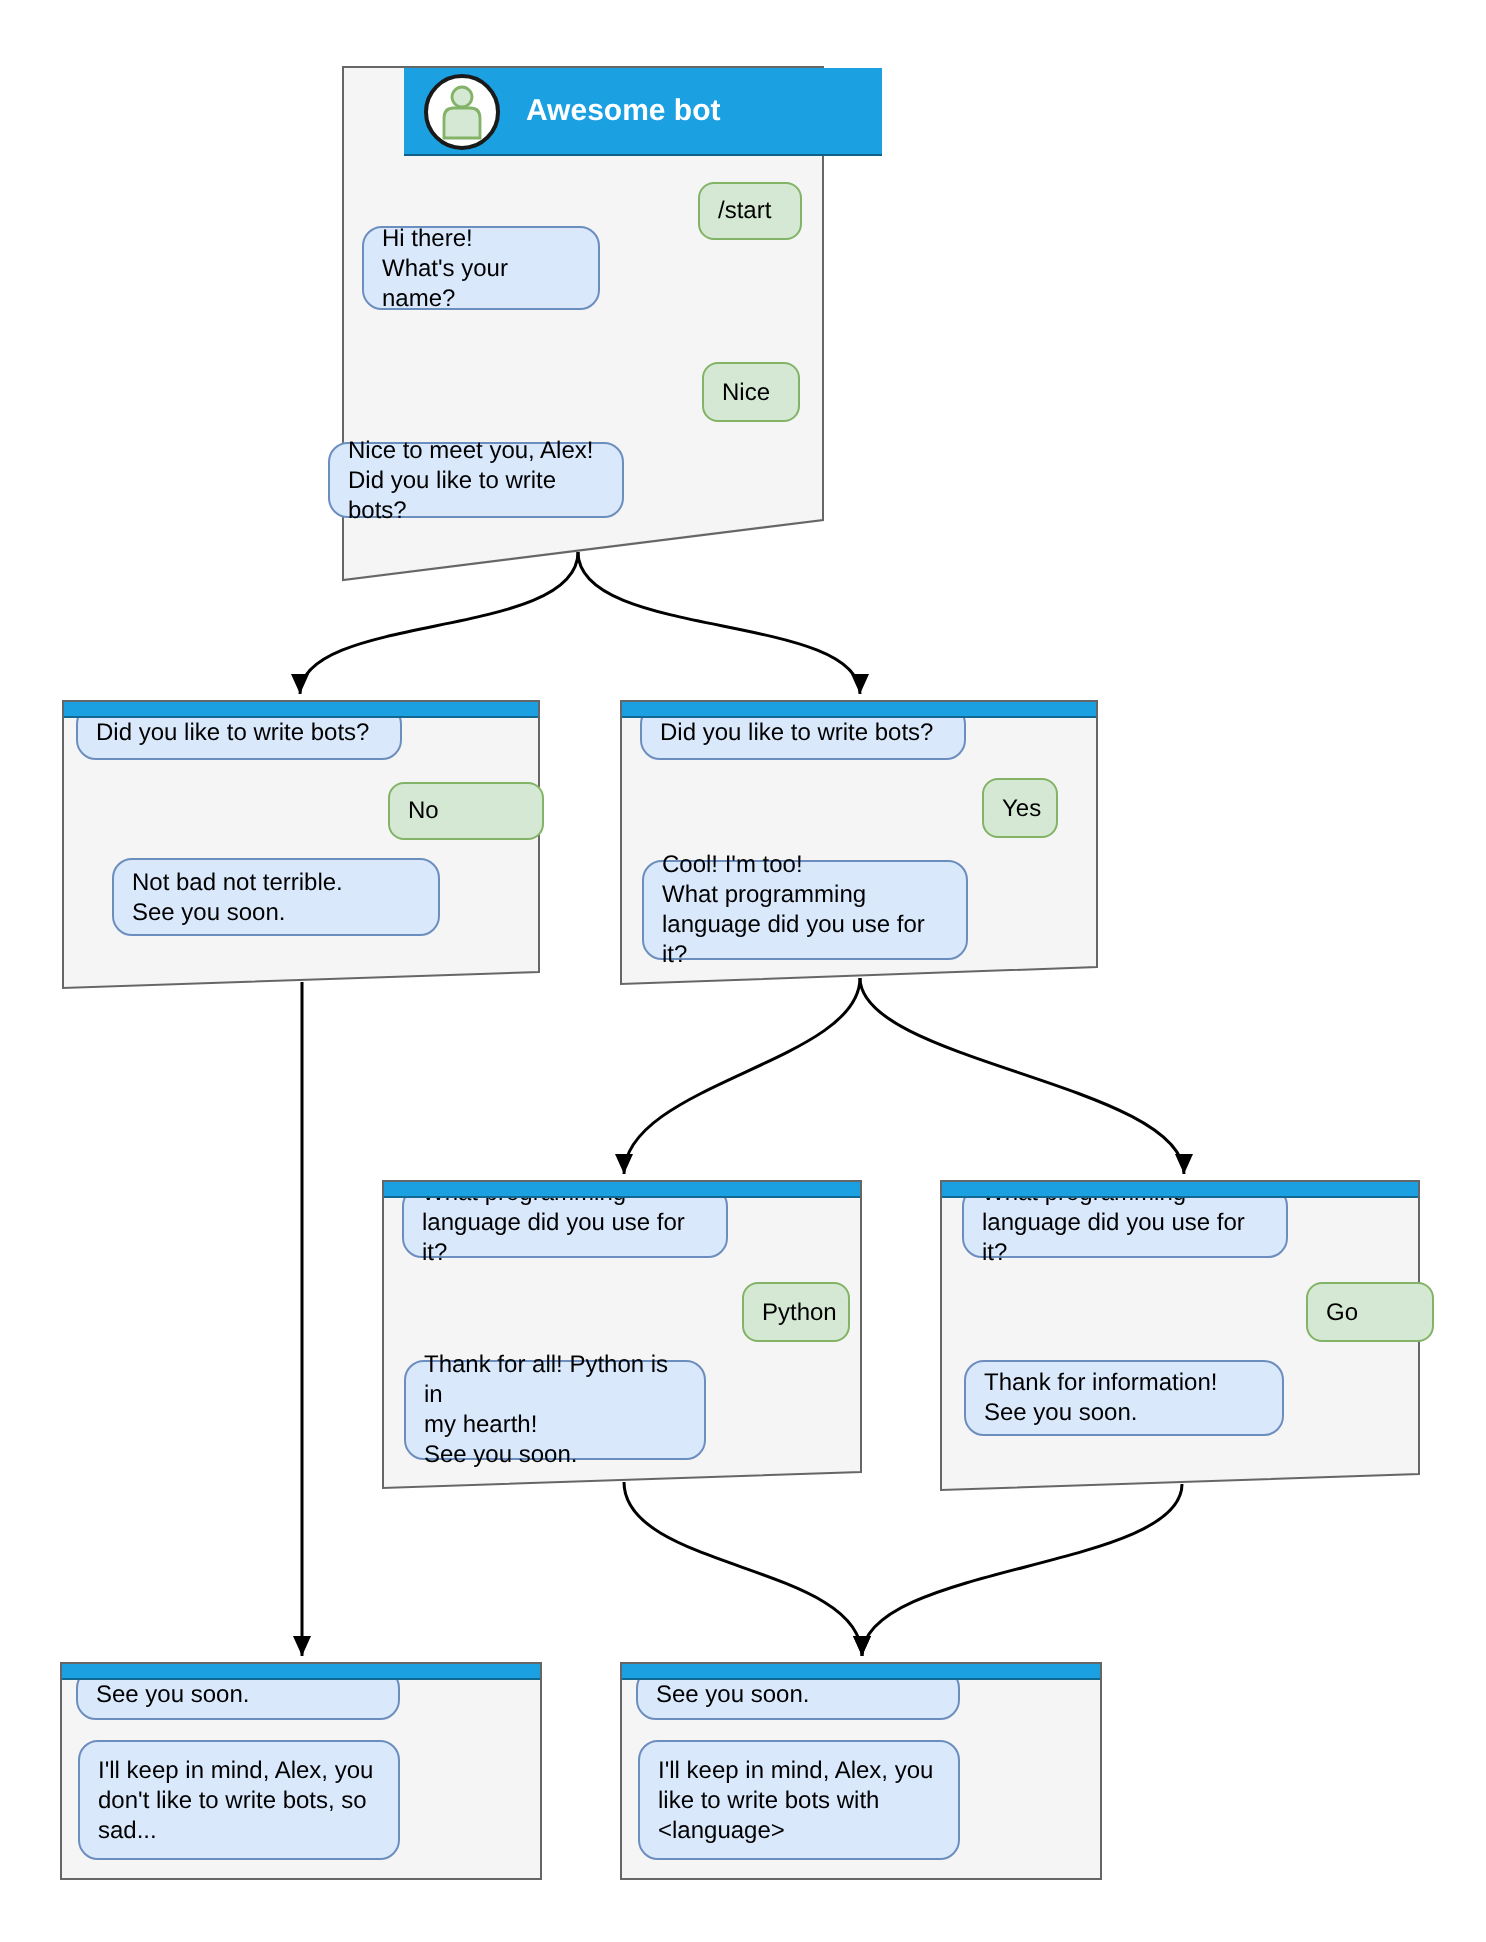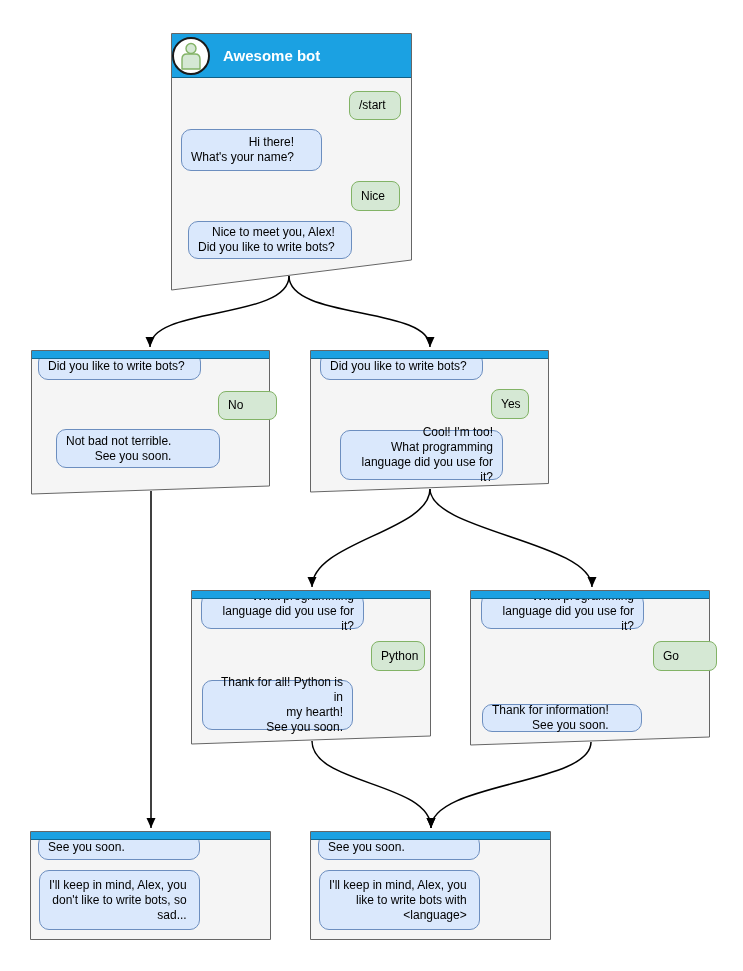--- a/index.html
+++ b/index.html
@@ -9,35 +9,35 @@
   }
   .layer{position:absolute;left:0;top:0;z-index:0;}
   .panel-shape{fill:#F5F5F5;stroke:#666666;stroke-width:1;}
   .edge{fill:none;stroke:#000000;stroke-width:1.5;}
   .hdr-bar{
     position:absolute;z-index:3;background:#1BA1E2;
     border-bottom:1px solid rgba(0,0,0,0.35);box-sizing:border-box;
   }
   .hdr-main{
     position:absolute;z-index:3;background:#1BA1E2;box-sizing:border-box;
-    display:flex;align-items:center;padding-left:0;
+    display:flex;align-items:center;padding-left:10px;
     border-bottom:1px solid rgba(0,0,0,0.4);
+    margin-left:30px;
   }
   .avatar{
     width:38px;height:38px;border-radius:50%;background:#ffffff;
     border:2px solid #1a1a1a;box-sizing:border-box;flex:0 0 auto;
     display:flex;align-items:center;justify-content:center;
   }
   .bot-title{color:#ffffff;font-weight:bold;font-size:15px;margin-left:13px;}
   .bub{
     position:absolute;z-index:1;box-sizing:border-box;
     display:flex;align-items:center;
     font-size:12px;line-height:15px;white-space:pre-line;
     padding:0 9px;
-    text-align:right;
   }
   .bub.bot{background:#DAE8FC;border:1px solid #6C8EBF;border-radius:10px;}
   .bub.user{background:#D5E8D4;border:1px solid #82B366;border-radius:8px;}
 </style>
 </head>
 <body>
 
 <svg class="layer" width="743" height="971" viewBox="0 0 743 971">
   <defs>
     <marker id="arrow" markerUnits="userSpaceOnUse" markerWidth="12" markerHeight="10" refX="10" refY="4.5" orient="auto">
@@ -65,52 +65,52 @@
 <div class="hdr-main" style="left:172px;top:34px;width:239px;height:44px">
   <span class="avatar">
     <svg width="26" height="28" viewBox="0 0 26 28">
       <circle cx="13" cy="6.5" r="5" fill="#D5E8D4" stroke="#82B366" stroke-width="1.4"></circle>
       <path d="M4,27 L4,17 Q4,12 9,12 L17,12 Q22,12 22,17 L22,27 Z" fill="#D5E8D4" stroke="#82B366" stroke-width="1.4"></path>
     </svg>
   </span>
   <span class="bot-title">Awesome bot</span>
 </div>
 <div class="bub user" style="left:349px;top:91px;width:52px;height:29px">/start</div>
-<div class="bub bot" style="left:181px;top:129px;width:141px;height:42px">Hi there!
+<div class="bub bot" style="left:181px;top:113px;width:119px;height:42px">Hi there!
 What's your name?</div>
 <div class="bub user" style="left:351px;top:181px;width:49px;height:30px">Nice</div>
-<div class="bub bot" style="left:188px;top:221px;width:164px;height:38px">Nice to meet you, Alex!
+<div class="bub bot" style="left:164px;top:221px;width:148px;height:38px">Nice to meet you, Alex!
 Did you like to write bots?</div>
 
 <div class="hdr-bar" style="left:32px;top:351px;width:237px;height:8px"></div>
 <div class="bub bot" style="left:38px;top:352px;width:163px;height:28px">Did you like to write bots?</div>
-<div class="bub user" style="left:218px;top:391px;width:59px;height:29px">No</div>
+<div class="bub user" style="left:194px;top:391px;width:78px;height:29px">No</div>
 <div class="bub bot" style="left:56px;top:429px;width:164px;height:39px">Not bad not terrible.
 See you soon.</div>
 
 <div class="hdr-bar" style="left:311px;top:351px;width:237px;height:8px"></div>
 <div class="bub bot" style="left:320px;top:352px;width:163px;height:28px">Did you like to write bots?</div>
 <div class="bub user" style="left:491px;top:389px;width:38px;height:30px">Yes</div>
-<div class="bub bot" style="left:340px;top:430px;width:163px;height:50px">Cool! I'm too!
+<div class="bub bot" style="left:321px;top:430px;width:163px;height:50px">Cool! I'm too!
 What programming
 language did you use for it?</div>
 
 <div class="hdr-bar" style="left:192px;top:591px;width:238px;height:8px"></div>
 <div class="bub bot" style="left:201px;top:593px;width:163px;height:36px">What programming
 language did you use for it?</div>
 <div class="bub user" style="left:371px;top:641px;width:54px;height:30px">Python</div>
 <div class="bub bot" style="left:202px;top:680px;width:151px;height:50px">Thank for all! Python is in
 my hearth!
 See you soon.</div>
 
 <div class="hdr-bar" style="left:471px;top:591px;width:238px;height:8px"></div>
 <div class="bub bot" style="left:481px;top:593px;width:163px;height:36px">What programming
 language did you use for it?</div>
 <div class="bub user" style="left:653px;top:641px;width:64px;height:30px">Go</div>
-<div class="bub bot" style="left:482px;top:704px;width:160px;height:28px">Thank for information!
+<div class="bub bot" style="left:482px;top:680px;width:160px;height:38px">Thank for information!
 See you soon.</div>
 
 <div class="hdr-bar" style="left:31px;top:832px;width:239px;height:8px"></div>
 <div class="bub bot" style="left:38px;top:834px;width:162px;height:26px">See you soon.</div>
 <div class="bub bot" style="left:39px;top:870px;width:161px;height:60px">I'll keep in mind, Alex, you
 don't like to write bots, so
 sad...</div>
 
 <div class="hdr-bar" style="left:311px;top:832px;width:239px;height:8px"></div>
 <div class="bub bot" style="left:318px;top:834px;width:162px;height:26px">See you soon.</div>

